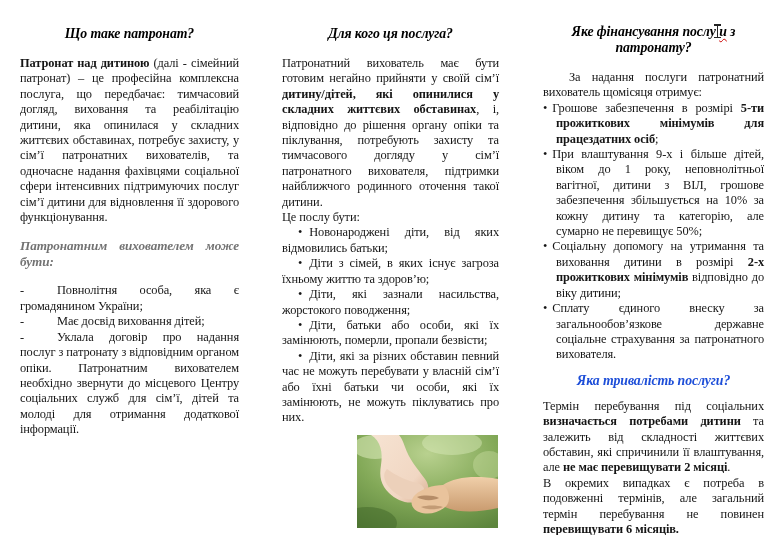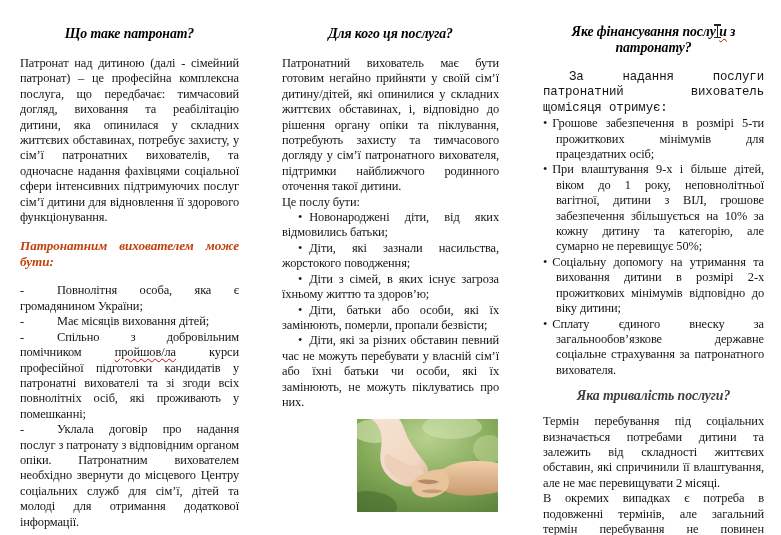--- a/index.html
+++ b/index.html
@@ -21,42 +21,42 @@
   .col2{left:282px;width:217px;padding-top:26px;}
   .col3{left:543px;width:221px;padding-top:24px;}
   h2{
     font-size:13.8px;line-height:16px;
     font-weight:bold;font-style:italic;
     text-align:center;margin:0 0 14px 0;color:#000;
   }
   h3.sub{
     font-size:13.2px;line-height:16px;
     font-weight:bold;font-style:italic;
-    text-align:justify;margin:13px 0 13px 0;color:#c2410c;
+    text-align:justify;margin:13px 0 13px 0;color:#737373;
   }
   h3.sub-center{
     font-size:13.8px;line-height:16px;
     font-weight:bold;font-style:italic;
-    text-align:center;margin:10px 0 10px 0;color:#404040;
+    text-align:center;margin:10px 0 10px 0;color:#1d4ed8;
   }
   p{margin:0;}
-  .bold{font-weight:normal;}
+  .bold{font-weight:bold;}
   .squiggle{
     text-decoration:underline;
     text-decoration-style:wavy;
     text-decoration-color:#cc0000;
     text-decoration-thickness:1px;
     text-underline-offset:2px;
   }
   .dash-item .dash-marker{display:inline-block;width:37px;}
   .c2-bullet{text-indent:16px;}
   .c2-bullet .bullet-marker{padding-right:7px;}
   .c3-bullet{padding-left:13px;text-indent:-13px;}
   .c3-bullet .bullet-marker{padding-right:5px;}
-  .intro-indent{text-indent:26px;font-family:Liberation Mono, monospace;}
+  .intro-indent{text-indent:26px;}
   
   .caret{
     display:inline-block;position:relative;
     width:1.5px;height:12px;background:#222;
     vertical-align:-1px;margin:0 1px;
   }
   .caret::before,.caret::after{
     content:"";position:absolute;left:-2.5px;
     width:6.5px;height:1.5px;background:#222;
   }
@@ -68,32 +68,31 @@
 </head>
 <body>
 
 <div class="page">
 
   <div class="col col1">
     <h2>Що таке патронат?</h2>
     <p><span class="bold">Патронат над дитиною</span><span> (далі - сімейний патронат) – це професійна комплексна послуга, що передбачає: тимчасовий догляд, виховання та реабілітацію дитини, яка опинилася у складних життєвих обставинах, потребує захисту, у сім’ї патронатних вихователів, та одночасне надання фахівцями соціальної сфери інтенсивних підтримуючих послуг сім’ї дитини для відновлення її здорового функціонування.</span></p>
     <h3 class="sub">Патронатним вихователем може бути:</h3>
     <p class="dash-item"><span class="dash-marker">-</span><span><span>Повнолітня особа, яка є громадянином України;</span></span></p>
-    <p class="dash-item"><span class="dash-marker">-</span><span><span>Має місяців виховання дітей;</span></span></p>
-    <p class="dash-item"><span class="dash-marker">-</span><span><span>Спільно з добровільним помічником </span><span class="squiggle">пройшов/ла</span><span> курси професійної підготовки кандидатів у патронатні вихователі та зі згоди всіх повнолітніх осіб, які проживають у помешканні;</span></span></p>
+    <p class="dash-item"><span class="dash-marker">-</span><span><span>Має досвід виховання дітей;</span></span></p>
     <p class="dash-item"><span class="dash-marker">-</span><span><span>Уклала договір про надання послуг з патронату з відповідним органом опіки. Патронатним вихователем необхідно звернути до місцевого Центру соціальних служб для сім’ї, дітей та молоді для отримання додаткової інформації.</span></span></p>
   </div>
 
   <div class="col col2">
     <h2>Для кого ця послуга?</h2>
     <p><span>Патронатний вихователь має бути готовим негайно прийняти у своїй сім’ї </span><span class="bold">дитину/дітей, які опинилися у складних життєвих обставинах</span><span>, і, відповідно до рішення органу опіки та піклування, потребують захисту та тимчасового догляду у сім’ї патронатного вихователя, підтримки найближчого родинного оточення такої дитини.</span></p>
     <p>Це послу бути:</p>
     <p class="c2-bullet"><span class="bullet-marker">•</span><span><span>Новонароджені діти, від яких відмовились батьки;</span></span></p>
+    <p class="c2-bullet"><span class="bullet-marker">•</span><span><span>Діти з сімей, в яких існує загроза їхньому життю та здоров’ю;</span></span></p>
     <p class="c2-bullet"><span class="bullet-marker">•</span><span><span>Діти, які зазнали насильства, жорстокого поводження;</span></span></p>
-    <p class="c2-bullet"><span class="bullet-marker">•</span><span><span>Діти з сімей, в яких існує загроза їхньому життю та здоров’ю;</span></span></p>
     <p class="c2-bullet"><span class="bullet-marker">•</span><span><span>Діти, батьки або особи, які їх замінюють, померли, пропали безвісти;</span></span></p>
     <p class="c2-bullet"><span class="bullet-marker">•</span><span><span>Діти, які за різних обставин певний час не можуть перебувати у власній сім’ї або їхні батьки чи особи, які їх замінюють, не можуть піклуватись про них.</span></span></p>
 
     <div class="photo-wrap">
       <svg width="141" height="93" viewBox="0 0 141 93" aria-hidden="true">
         <defs>
           <radialGradient id="bg" cx="50%" cy="20%" r="90%">
             <stop offset="0%" stop-color="#b9d18f"></stop>
             <stop offset="55%" stop-color="#83a958"></stop>
             <stop offset="100%" stop-color="#5d853d"></stop>

